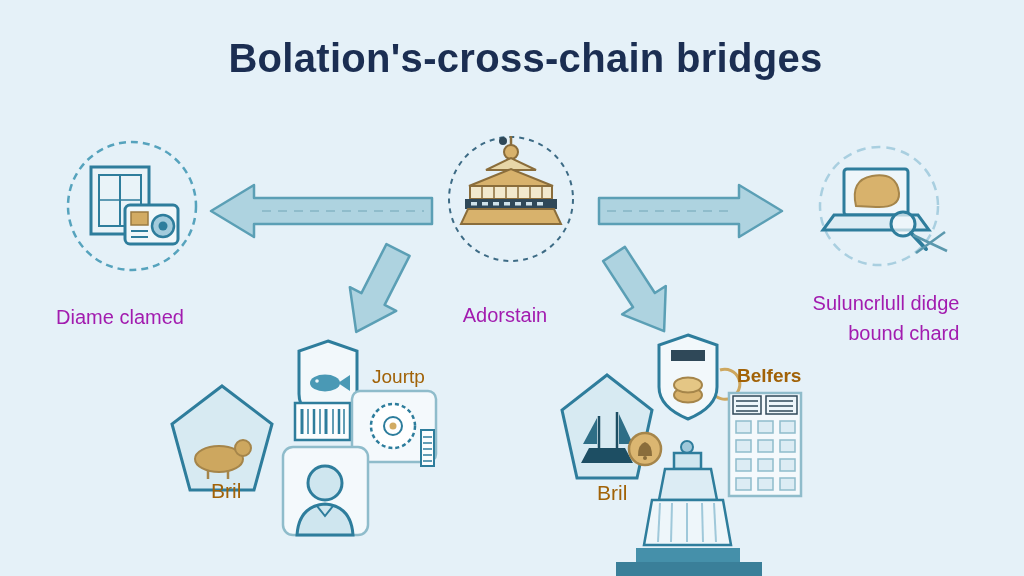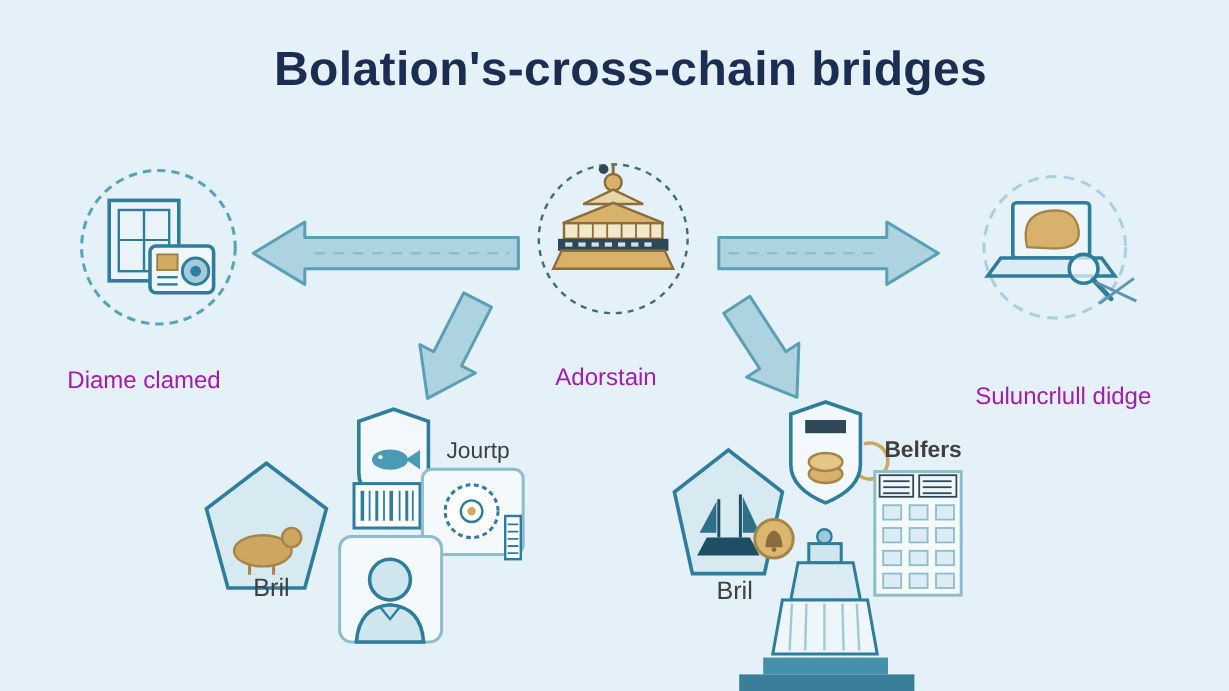--- a/index.html
+++ b/index.html
@@ -3,21 +3,21 @@
 <meta charset="utf-8">
 <style>
   html,body{margin:0;padding:0;background:#e5f1f8;}
   .canvas{position:relative;width:1024px;height:576px;background:#e5f1f8;overflow:hidden;
           font-family:"Liberation Sans",sans-serif;color:#1c3350;padding-left:27px;}
   .abs{position:absolute;}
   .title{left:50%;top:36px;transform:translateX(-50%);font-size:40px;font-weight:700;
          letter-spacing:.3px;color:#1b2e52;white-space:nowrap;}
   .node-label{font-size:20px;line-height:30px;font-weight:500;text-align:center;
               transform:translateX(-50%);color:#a21caf;white-space:nowrap;margin-top:32px;}
-  .mini-label{font-size:19px;font-weight:500;color:#404040;white-space:nowrap;}
+  .mini-label{font-size:19px;font-weight:500;color:#a16207;white-space:nowrap;}
   .mini-label.small{font-size:21px;}
   svg.scene{position:absolute;left:0;top:0;}
 </style>
 </head>
 <body>
 
 <div class="canvas">
 
   <svg class="scene" width="1024" height="576" viewBox="0 0 1024 576">
 
@@ -195,22 +195,23 @@
   <div class="abs title">Bolation's-cross-chain bridges</div>
 
   <div class="abs node-label" style="left:120px;top:270px;">
     <div>Diame clamed</div>
   </div>
 
   <div class="abs node-label" style="left:505px;top:268px;">
     <div>Adorstain</div>
   </div>
 
-  <div class="abs node-label" style="left:886px;top:284px;text-align:right;">
+  <div class="abs node-label" style="left:886px;top:256px;text-align:right;">
     <div>Suluncrlull didge</div>
+    <div>bound chard</div>
   </div>
 
   <div class="abs mini-label" style="left:372px;top:366px;">Jourtp</div>
   <div class="abs mini-label small" style="left:211px;top:479px;">Bril</div>
   <div class="abs mini-label" style="left:737px;top:365px;font-weight:bold;">Belfers</div>
   <div class="abs mini-label small" style="left:597px;top:481px;">Bril</div>
 
 </div>
 
 </body></html>

